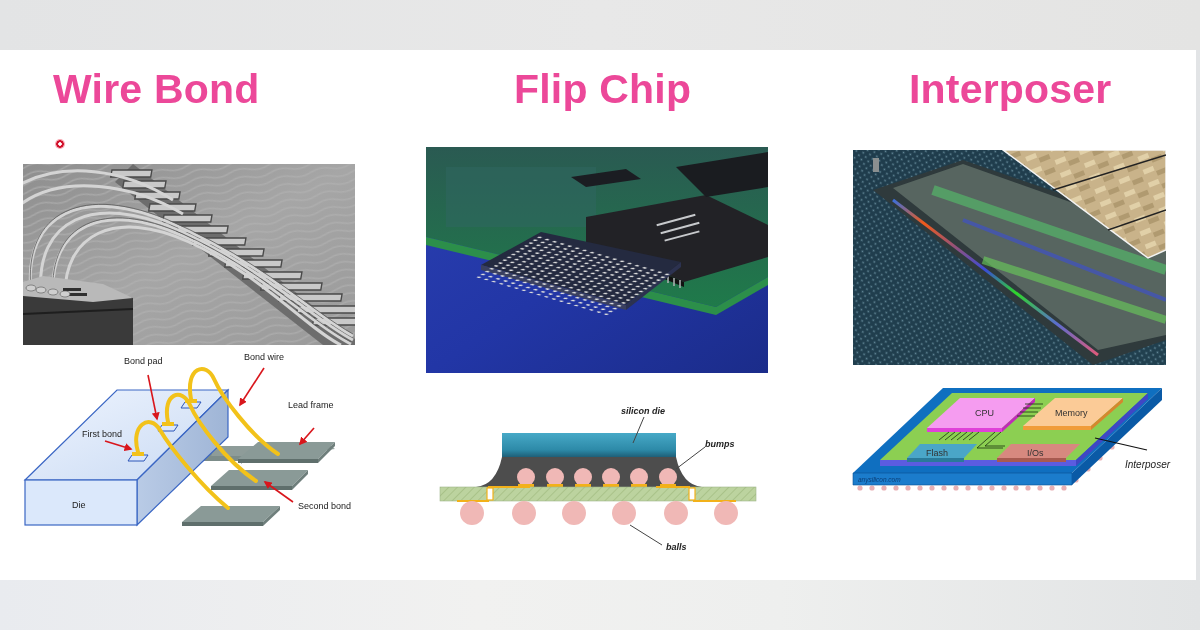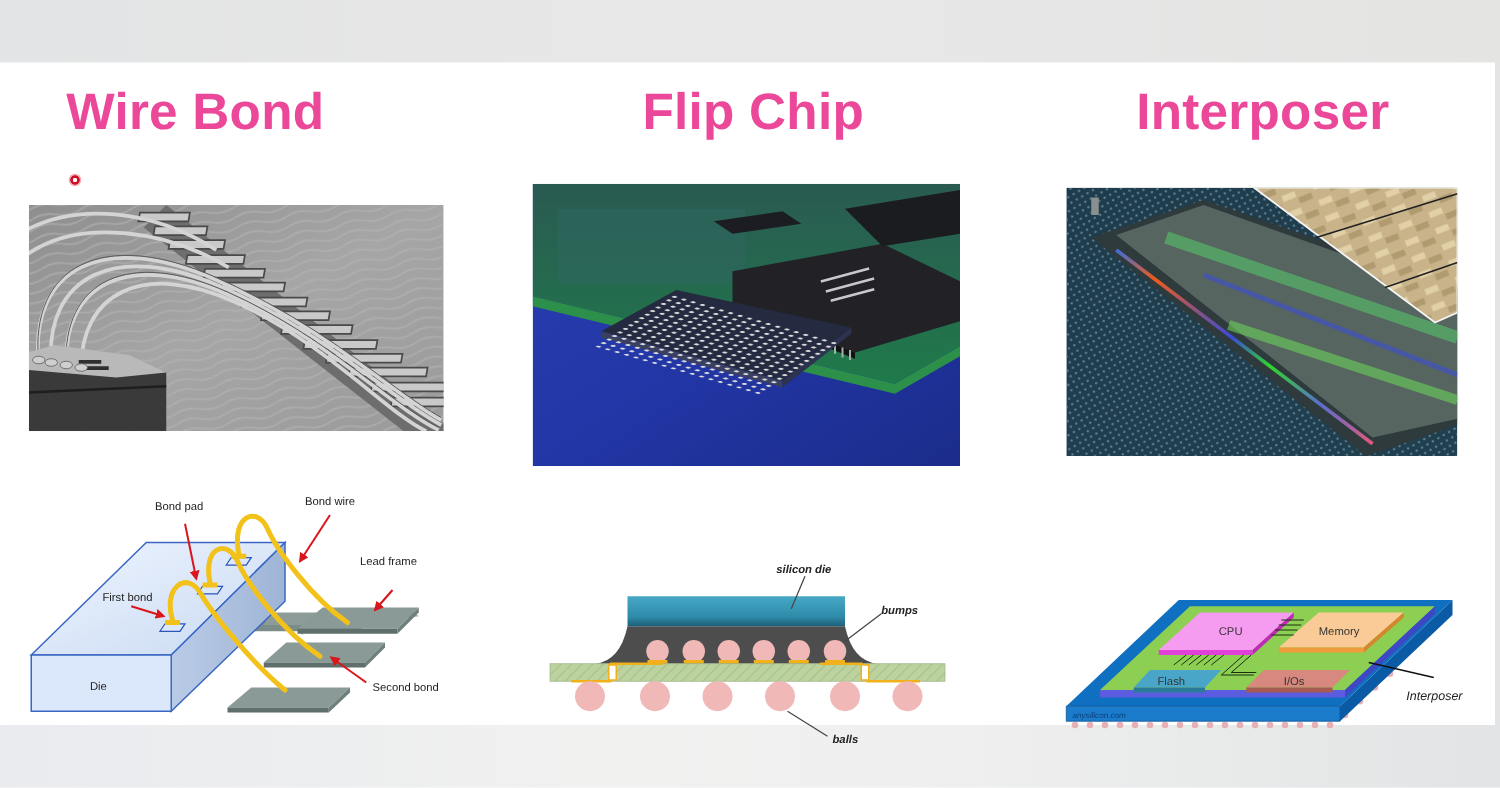--- a/index.html
+++ b/index.html
@@ -9,21 +9,21 @@
   .top-band{position:absolute;left:0;top:0;width:1200px;height:50px;
        background:linear-gradient(90deg,#e3e4e5 0%,#e8e8e8 50%,#e4e4e3 100%);}
   .bottom-band{position:absolute;left:0;top:580px;width:1200px;height:50px;
        background:linear-gradient(90deg,#e9ebef 0%,#f1f1f0 40%,#eeefee 65%,#e2e4e5 100%);}
   .slide{position:absolute;left:0;top:50px;width:1196px;height:530px;background:#ffffff;}
   .title{position:absolute;font-weight:bold;font-size:41px;color:#ec4899;letter-spacing:0.2px;
          font-family:"Liberation Sans",sans-serif;white-space:nowrap;}
   .cursor-dot{position:absolute;left:55px;top:139px;width:10px;height:10px;border-radius:50%;
          background:radial-gradient(circle,#fff 0 1.5px,#d0102a 2px 3.5px,rgba(240,100,120,.55) 4px 5px);}
   .photo{position:absolute;overflow:hidden;}
-  .diagram{position:absolute;margin-top:44px;}
+  .diagram{position:absolute;}
 </style>
 </head>
 <body>
 
 <div class="top-band"></div>
 <div class="bottom-band"></div>
 
 <div class="slide"></div>
 
 <div class="title" style="left:53px;top:66px;">Wire Bond</div>
@@ -322,21 +322,21 @@
 
     <path d="M150 0 L313 0 L313 100 L295 108 Z" fill="url(#goldgrid)" stroke="#f4f4f4" stroke-width="1.5"></path>
     <g stroke="#222" stroke-width="1.4">
         <line x1="200" y1="40" x2="313" y2="5"></line>
         <line x1="255" y1="80" x2="313" y2="60"></line>
       </g>
     <rect x="20" y="8" width="6" height="14" fill="#8a8f90"></rect>
   </svg>
 </div>
 
-<div class="diagram" style="left:845px;top:424px;width:335px;height:120px;">
+<div class="diagram" style="left:845px;top:376px;width:335px;height:120px;">
   <svg width="335" height="120" viewBox="0 0 335 120">
 
     <g fill="#e7b0b4">
       <circle cx="15" cy="112" r="2.6"></circle>
         <circle cx="27" cy="112" r="2.6"></circle>
         <circle cx="39" cy="112" r="2.6"></circle>
         <circle cx="51" cy="112" r="2.6"></circle>
         <circle cx="63" cy="112" r="2.6"></circle>
         <circle cx="75" cy="112" r="2.6"></circle>
         <circle cx="87" cy="112" r="2.6"></circle>

